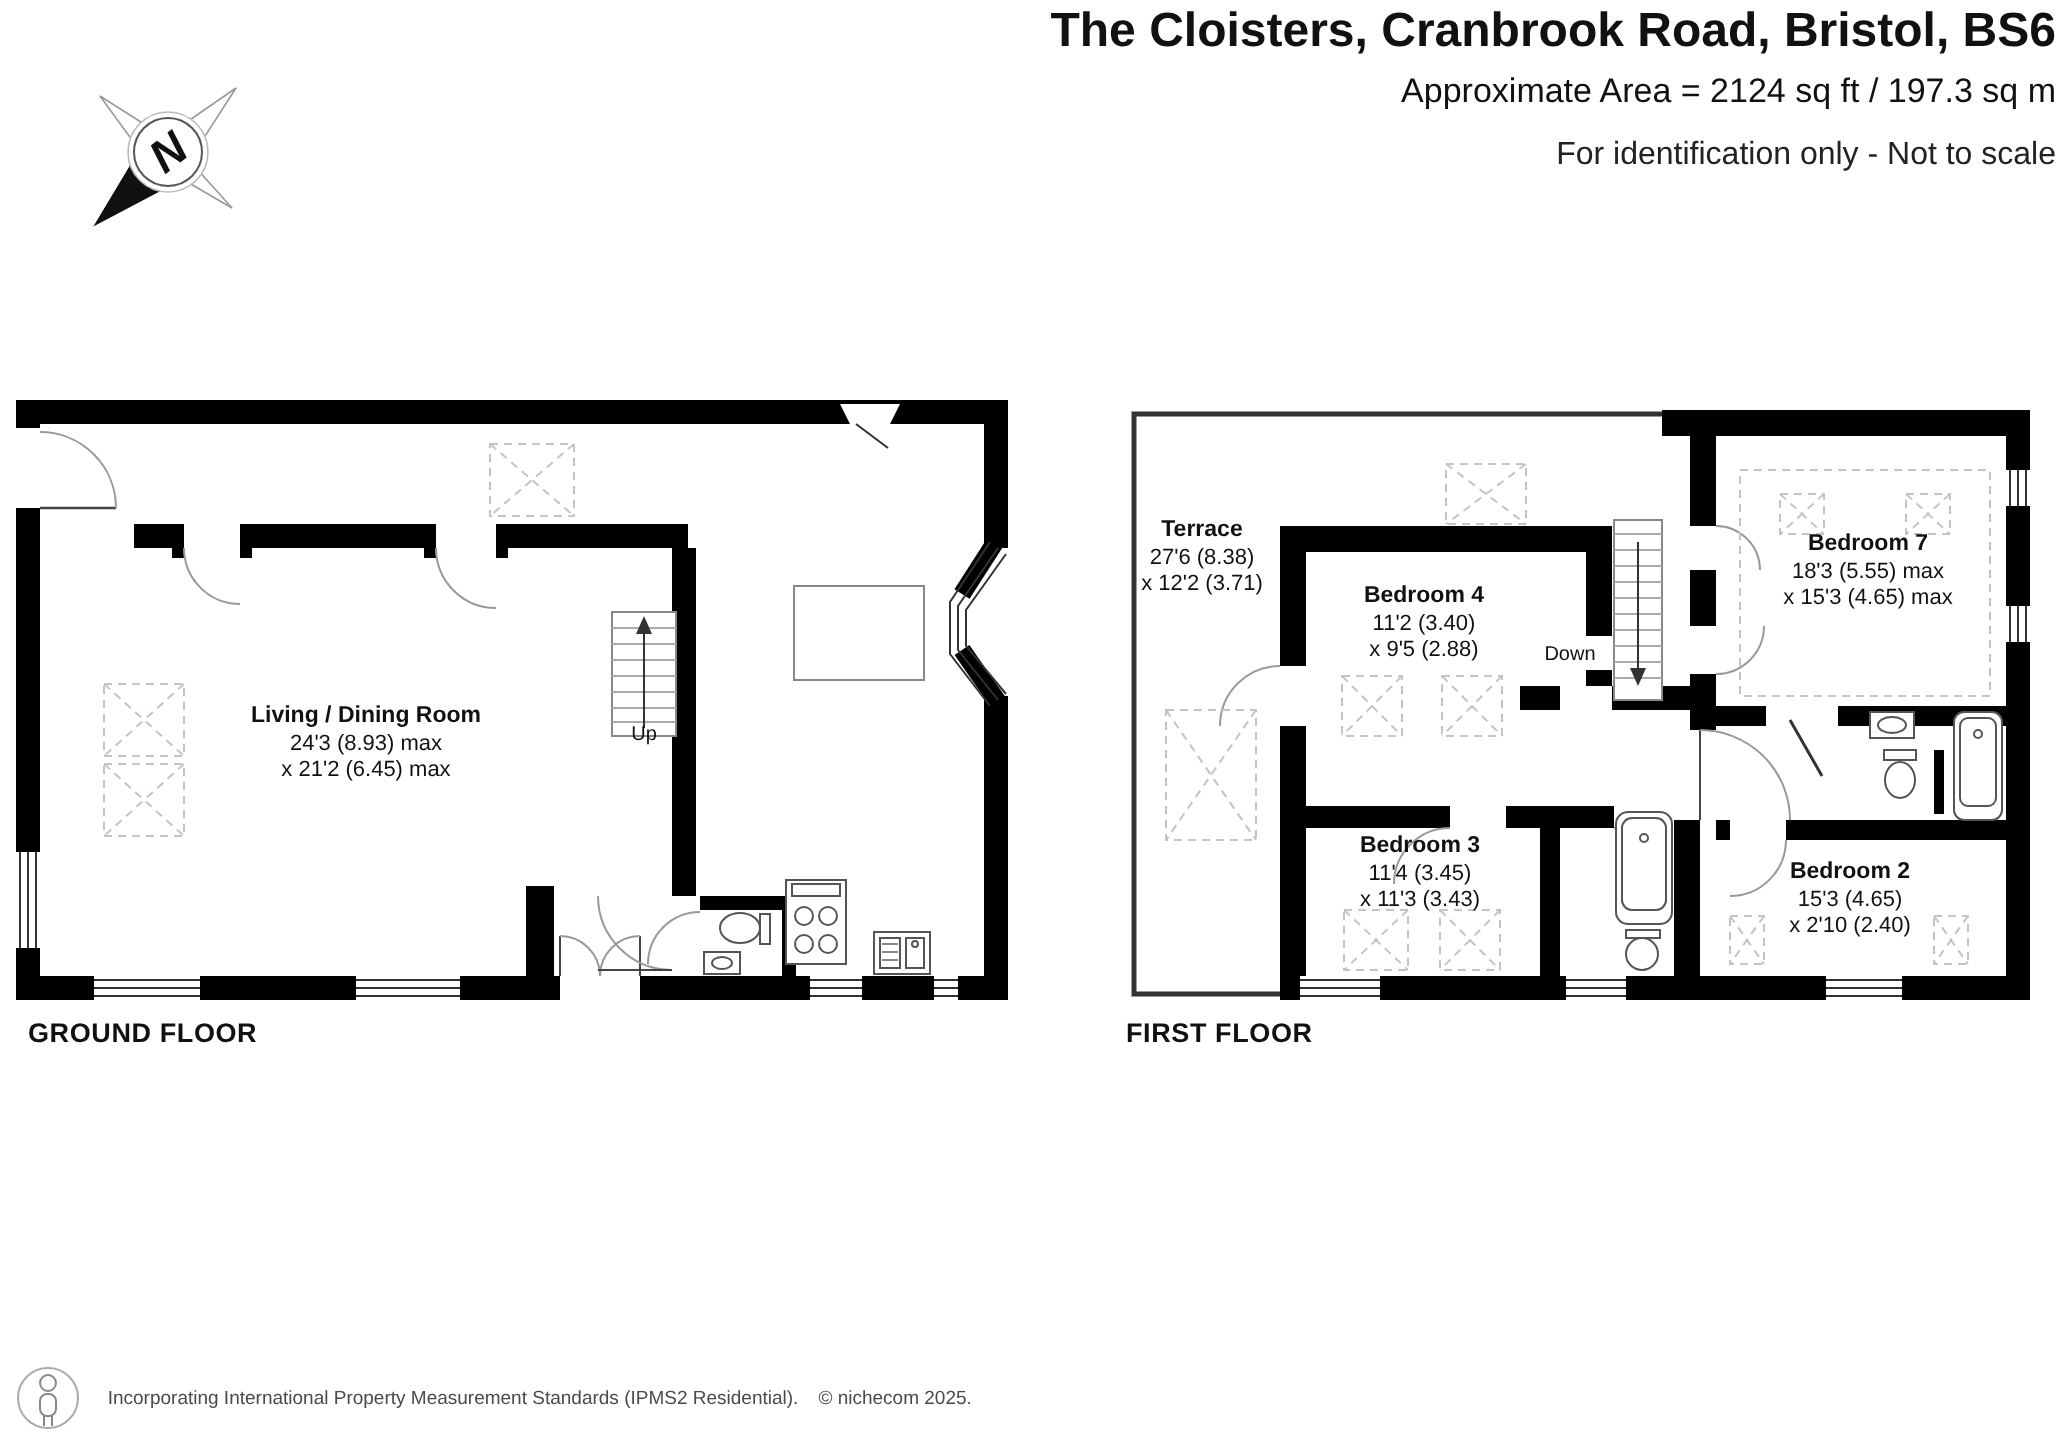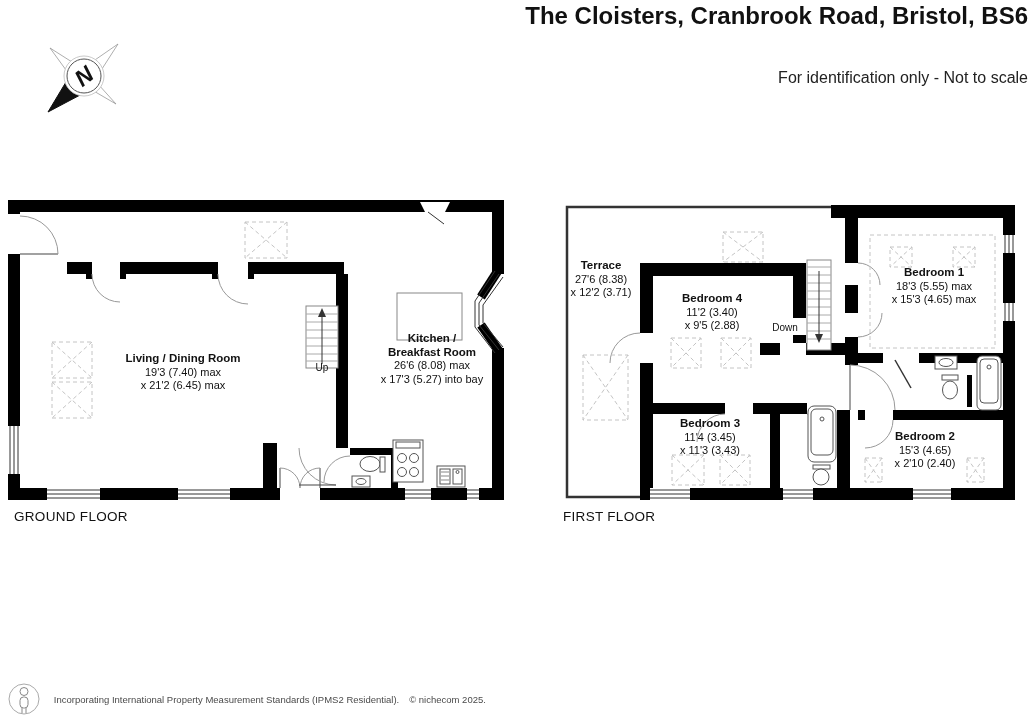--- a/index.html
+++ b/index.html
@@ -1,37 +1,38 @@
 <!DOCTYPE html>
 <html><head>
 <meta charset="utf-8">
 <style>
   html,body{margin:0;padding:0;background:#fff;}
   #page{position:relative;width:1031px;height:720px;background:#fff;overflow:hidden;
         font-family:"Liberation Sans", sans-serif;color:#111;border-radius:12px;}
   .hdr-title{position:absolute;top:2px;right:3px;font-size:24px;font-weight:bold;white-space:nowrap;}
   .hdr-area{position:absolute;top:36px;right:3px;font-size:17px;font-weight:normal;white-space:nowrap;}
   .hdr-disc{position:absolute;top:69px;right:3px;font-size:16px;color:#222;white-space:nowrap;}
-  .floor-label{position:absolute;font-size:13.5px;font-weight:normal;letter-spacing:.3px;white-space:nowrap;text-align:center;}
+  .floor-label{position:absolute;font-size:13.5px;font-weight:bold;letter-spacing:.3px;white-space:nowrap;text-align:center;}
   .room-label{position:absolute;transform:translateX(-50%);text-align:center;line-height:13.5px;white-space:nowrap;}
   .room-name{font-size:11.5px;font-weight:bold;}
   .room-dim{font-size:11px;}
   .stair-label{position:absolute;transform:translateX(-50%);font-size:10px;font-weight:normal;white-space:nowrap;}
   .plan{position:absolute;}
   .footer{position:absolute;left:38px;top:682px;font-size:9.5px;color:#4a4a4a;line-height:12px;}
   .footer-line{white-space:pre-wrap;}
   .copyright{margin-left:10px;}
   svg{display:block;}
 </style>
 </head>
 <body>
 
 <div id="page">
 
   <div class="hdr-title">The Cloisters, Cranbrook Road, Bristol, BS6</div>
+  <div class="hdr-area">Approximate Area = 2124 sq ft / 197.3 sq m</div>
   <div class="hdr-disc">For identification only - Not to scale</div>
 
   <svg class="plan" style="left:42px;top:36px" width="82" height="82" viewBox="0 0 82 82">
     <line x1="76" y1="8" x2="6" y2="76" stroke="#bbb" stroke-width="0.8"></line>
     <line x1="8" y1="12" x2="74" y2="68" stroke="#bbb" stroke-width="0.8"></line>
     <path d="M76,8 L50,26 L58,36 Z" fill="#fff" stroke="#999" stroke-width="0.8"></path>
     <path d="M8,12 L30,26 L24,34 Z" fill="#fff" stroke="#999" stroke-width="0.8"></path>
     <path d="M74,68 L56,48 L50,54 Z" fill="#fff" stroke="#999" stroke-width="0.8"></path>
     <path d="M6,76 L24,46 L40,58 Z" fill="#111" stroke="#111"></path>
     <circle cx="42" cy="40" r="20" fill="#fff" stroke="#bbb" stroke-width="0.8"></circle>
@@ -318,43 +319,37 @@
       <line x1="300" y1="253" x2="317" y2="277"></line>
         <line x1="317" y1="253" x2="300" y2="277"></line>
       <rect x="402" y="253" width="17" height="24"></rect>
       <line x1="402" y1="253" x2="419" y2="277"></line>
         <line x1="419" y1="253" x2="402" y2="277"></line>
     </g>
   </svg>
 
   <div class="room-label" style="left:183px;top:352px">
     <div class="room-name">Living / Dining Room</div>
-    <div class="room-dim">19'3 (7.40) max</div>
+    <div class="room-dim">24'3 (8.93) max</div>
     <div class="room-dim">x 21'2 (6.45) max</div>
-  </div>
-  <div class="room-label" style="left:432px;top:332px">
-    <div class="room-name">Kitchen /</div>
-    <div class="room-name">Breakfast Room</div>
-    <div class="room-dim">26'6 (8.08) max</div>
-    <div class="room-dim">x 17'3 (5.27) into bay</div>
   </div>
   <div class="stair-label" style="left:322px;top:362px">Up</div>
 
   <div class="room-label" style="left:601px;top:259px">
     <div class="room-name">Terrace</div>
     <div class="room-dim">27'6 (8.38)</div>
     <div class="room-dim">x 12'2 (3.71)</div>
   </div>
   <div class="room-label" style="left:712px;top:292px">
     <div class="room-name">Bedroom 4</div>
     <div class="room-dim">11'2 (3.40)</div>
     <div class="room-dim">x 9'5 (2.88)</div>
   </div>
   <div class="room-label" style="left:934px;top:266px">
-    <div class="room-name">Bedroom 1</div>
+    <div class="room-name">Bedroom 7</div>
     <div class="room-dim">18'3 (5.55) max</div>
     <div class="room-dim">x 15'3 (4.65) max</div>
   </div>
   <div class="room-label" style="left:710px;top:417px">
     <div class="room-name">Bedroom 3</div>
     <div class="room-dim">11'4 (3.45)</div>
     <div class="room-dim">x 11'3 (3.43)</div>
   </div>
   <div class="room-label" style="left:925px;top:430px">
     <div class="room-name">Bedroom 2</div>

